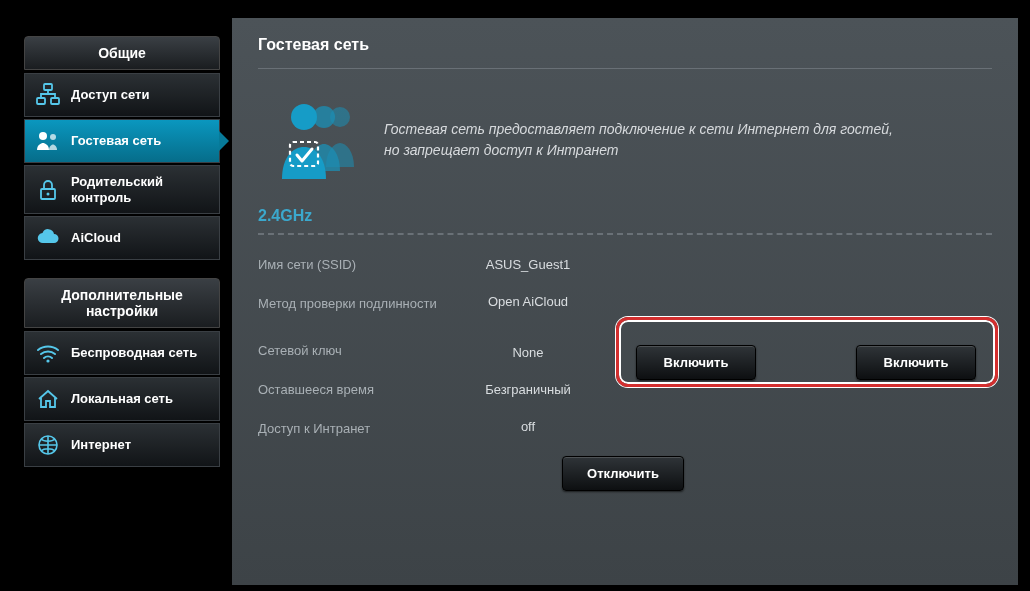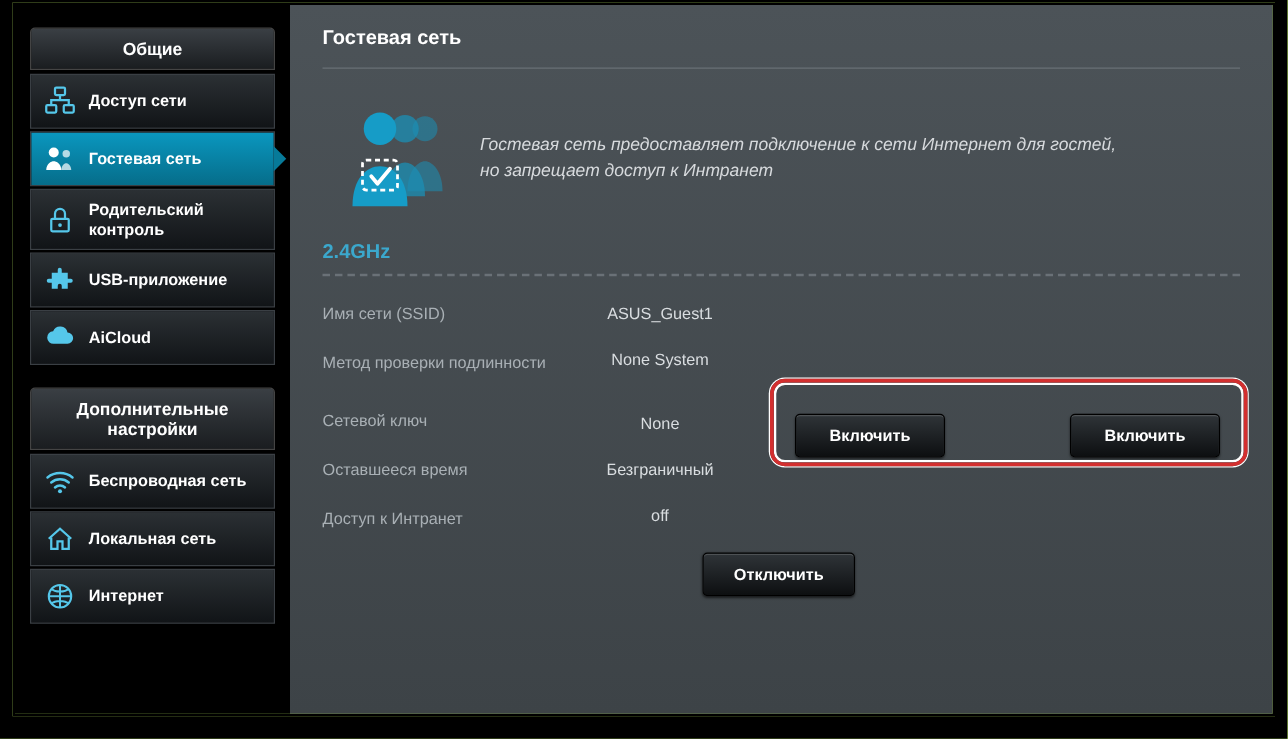--- a/index.html
+++ b/index.html
@@ -6,24 +6,24 @@
   body {
     background: #000;
     font-family: Arial, sans-serif;
     width: 1030px;
     height: 591px;
     overflow: hidden;
     position: relative;
   }
   .frame {
     position: absolute;
-    left: 10px; top: 2px;
+    left: 10px; top: 16px;
     width: 1010px; height: 571px;
     border: 2px solid #000;
-    background: #bef264;
+    background: #0369a1;
     display: flex;
   }
   .sidebar {
     width: 220px;
     background: #000;
     padding-top: 18px;
     flex-shrink: 0;
   }
   .sidebar-group-title {
     color: #fff;
@@ -198,28 +198,20 @@
             <g fill="none" stroke="#55c7ea" stroke-width="1.8">
               <rect x="6" y="12" width="14" height="10" rx="1"></rect>
               <path d="M9 12V8a4 4 0 018 0v4"></path>
             </g>
             <circle cx="13" cy="17" r="1.5" fill="#55c7ea"></circle>
           </svg>
       </span>
       <span class="sidebar-label">Родительский контроль</span>
     </div>
 
-    <div class="sidebar-item">
-      <span class="sidebar-icon">
-        <svg viewBox="0 0 26 26" width="26" height="26">
-            <path fill="#55c7ea" d="M5 7h6V4a2 2 0 114 0v3h6v6h3a2 2 0 110 4h-3v6h-6v-3a2 2 0 10-4 0v3H5v-6H2a2 2 0 110-4h3z" transform="scale(0.8) translate(3,2)"></path>
-          </svg>
-      </span>
-      <span class="sidebar-label">USB-приложение</span>
-    </div>
 
     <div class="sidebar-item">
       <span class="sidebar-icon">
         <svg viewBox="0 0 26 26" width="26" height="26">
             <path fill="#55c7ea" d="M19 18H8a5 5 0 01-.5-10A6 6 0 0119 9a4 4 0 010 9z"></path>
           </svg>
       </span>
       <span class="sidebar-label">AiCloud</span>
     </div>
 
@@ -298,21 +290,21 @@
     <div class="net-grid">
       <div class="net-labels">
         <div>Имя сети (SSID)</div>
         <div style="margin-bottom:30px">Метод проверки подлинности</div>
         <div>Сетевой ключ</div>
         <div>Оставшееся время</div>
         <div>Доступ к Интранет</div>
       </div>
       <div class="net-values">
         <div>ASUS_Guest1</div>
-        <div class="tall">None System</div>
+        <div class="tall">Open AiCloud</div>
         <div>None</div>
         <div>Безграничный</div>
         <div>off</div>
         <div class="btn-disable-wrap">
           <button class="btn">Отключить</button>
         </div>
       </div>
       <div class="net-actions">
         <div style="position:absolute; left:28px; top:88px; width:340px; display:flex; justify-content:space-between;">
           <button class="btn" style="min-width:120px">Включить</button>

